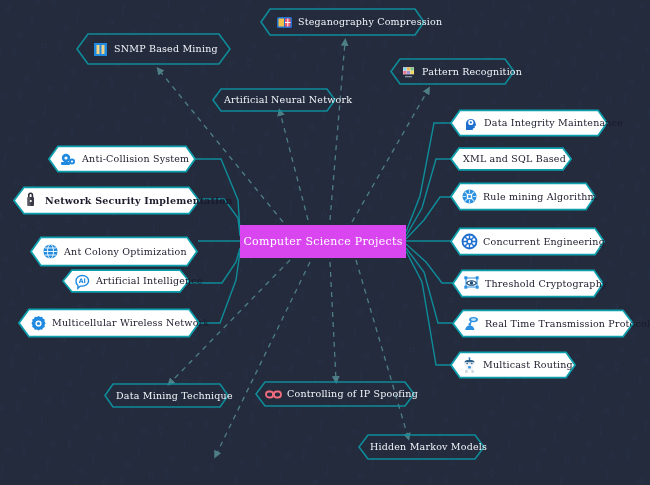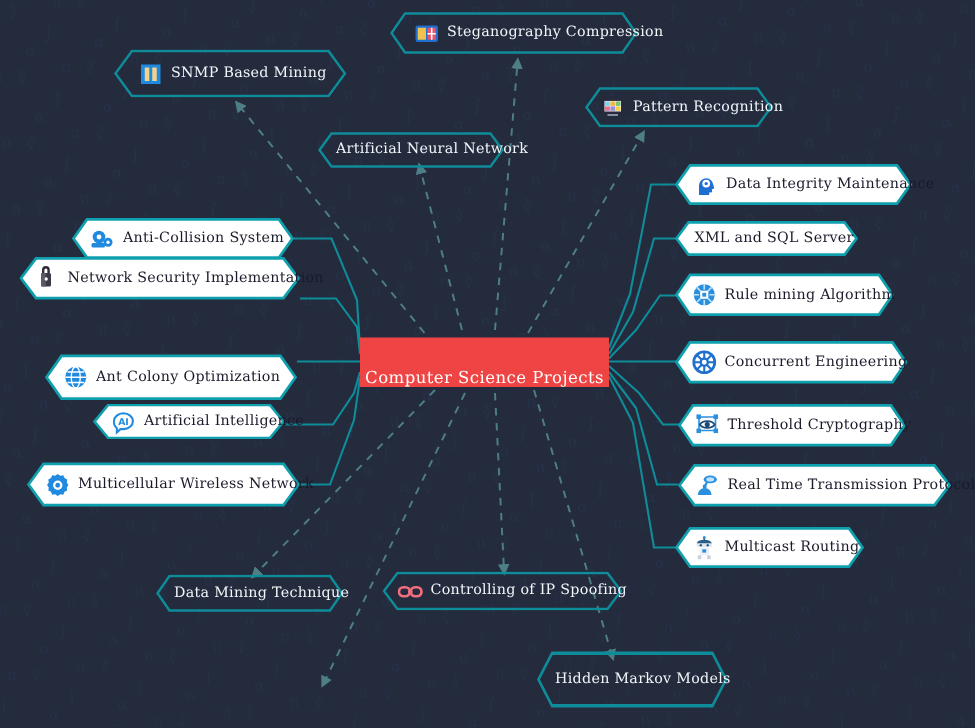--- a/index.html
+++ b/index.html
@@ -33,22 +33,22 @@
     line-height:1;
   }
   .node.filled .label{color:#1a1a2b;}
   .node.outline .label{color:#f2f6fa;}
   .ico{width:17px;height:17px;flex:0 0 17px;display:block;}
   .ico svg{display:block;width:17px;height:17px;}
 
   #center{
     position:absolute;
     left:240px;top:225px;width:166px;height:33px;
-    background:#ef4444;
-    display:flex;align-items:flex-end;justify-content:center;
+    background:#d946ef;
+    display:flex;align-items:center;justify-content:center;
     z-index:5;
   }
   #center .ctext{
     color:#ffffff;font-size:11px;letter-spacing:.3px;
   }
 </style>
 </head>
 <body>
 
 <div id="stage">
@@ -180,21 +180,21 @@
             <circle cx="6" cy="7" r="1.6" fill="#fff"></circle>
             <circle cx="12" cy="10.5" r="3" fill="#1f8ae0"></circle>
             <circle cx="12" cy="10.5" r="1.1" fill="#fff"></circle>
             <rect x="1" y="11" width="9" height="3" rx="1" fill="#1f8ae0"></rect>
           </svg>
         </span>
       <span class="label">Anti-Collision System</span>
     </span>
   </div>
 
-  <div class="node filled" style="left:13px;top:171px;width:187px;height:29px;">
+  <div class="node filled" style="left:13px;top:186px;width:187px;height:29px;font-weight:bold;">
     <svg class="hex" viewBox="0 0 187 29" preserveAspectRatio="none">
         <polygon points="11,1.3 176,1.3 186,14.5 176,27.7 11,27.7 1,14.5" fill="#ffffff" stroke="#0fa0ae" stroke-width="1.8"></polygon>
       </svg>
     <span class="inner" style="padding:0 10px;">
       <span class="ico">
           <svg viewBox="0 0 17 17">
             <path d="M5,3 a2.6,2.6 0 0 1 5.2,0 v2 h-1.6 v-2 a1,1 0 0 0 -2,0 v2 H5 z" fill="#2c2c38"></path>
             <rect x="4.5" y="5" width="6.5" height="9" rx="1" fill="#3a3a46"></rect>
             <rect x="4.5" y="5" width="3" height="9" fill="#585866"></rect>
             <circle cx="7.8" cy="9" r="1.1" fill="#fff"></circle>
@@ -267,21 +267,21 @@
         </span>
       <span class="label">Data Integrity Maintenance</span>
     </span>
   </div>
 
   <div class="node filled" style="left:450px;top:147px;width:122px;height:24px;">
     <svg class="hex" viewBox="0 0 122 24" preserveAspectRatio="none">
         <polygon points="9,1.2 113,1.2 121,12 113,22.8 9,22.8 1,12" fill="#ffffff" stroke="#0fa0ae" stroke-width="1.8"></polygon>
       </svg>
     <span class="inner" style="padding:0 13px;">
-      <span class="label">XML and SQL Server</span>
+      <span class="label">XML and SQL Based</span>
     </span>
   </div>
 
   <div class="node filled" style="left:450px;top:182px;width:146px;height:29px;text-align:right;">
     <svg class="hex" viewBox="0 0 146 29" preserveAspectRatio="none">
         <polygon points="10,1.3 136,1.3 145,14.5 136,27.7 10,27.7 1,14.5" fill="#ffffff" stroke="#0fa0ae" stroke-width="1.8"></polygon>
       </svg>
     <span class="inner" style="padding:0 11px;">
       <span class="ico">
           <svg viewBox="0 0 17 17">
@@ -398,21 +398,21 @@
           <svg viewBox="0 0 17 17">
             <rect x="1" y="5.5" width="7.2" height="6" rx="3" fill="none" stroke="#f26d7d" stroke-width="1.8"></rect>
             <rect x="8.8" y="5.5" width="7.2" height="6" rx="3" fill="none" stroke="#f26d7d" stroke-width="1.8"></rect>
             <rect x="7" y="7.6" width="3" height="1.8" fill="#f26d7d"></rect>
           </svg>
         </span>
       <span class="label">Controlling of IP Spoofing</span>
     </span>
   </div>
 
-  <div class="node outline" style="left:358px;top:434px;width:127px;height:38px;">
+  <div class="node outline" style="left:358px;top:434px;width:127px;height:26px;">
     <svg class="hex" viewBox="0 0 127 26" preserveAspectRatio="none">
         <polygon points="10,1 117,1 126,13 117,25 10,25 1,13" fill="none" stroke="#0f8c99" stroke-width="1.6"></polygon>
       </svg>
     <span class="inner" style="padding:0 12px;justify-content:center;">
       <span class="label">Hidden Markov Models</span>
     </span>
   </div>
 
 
 </div>

